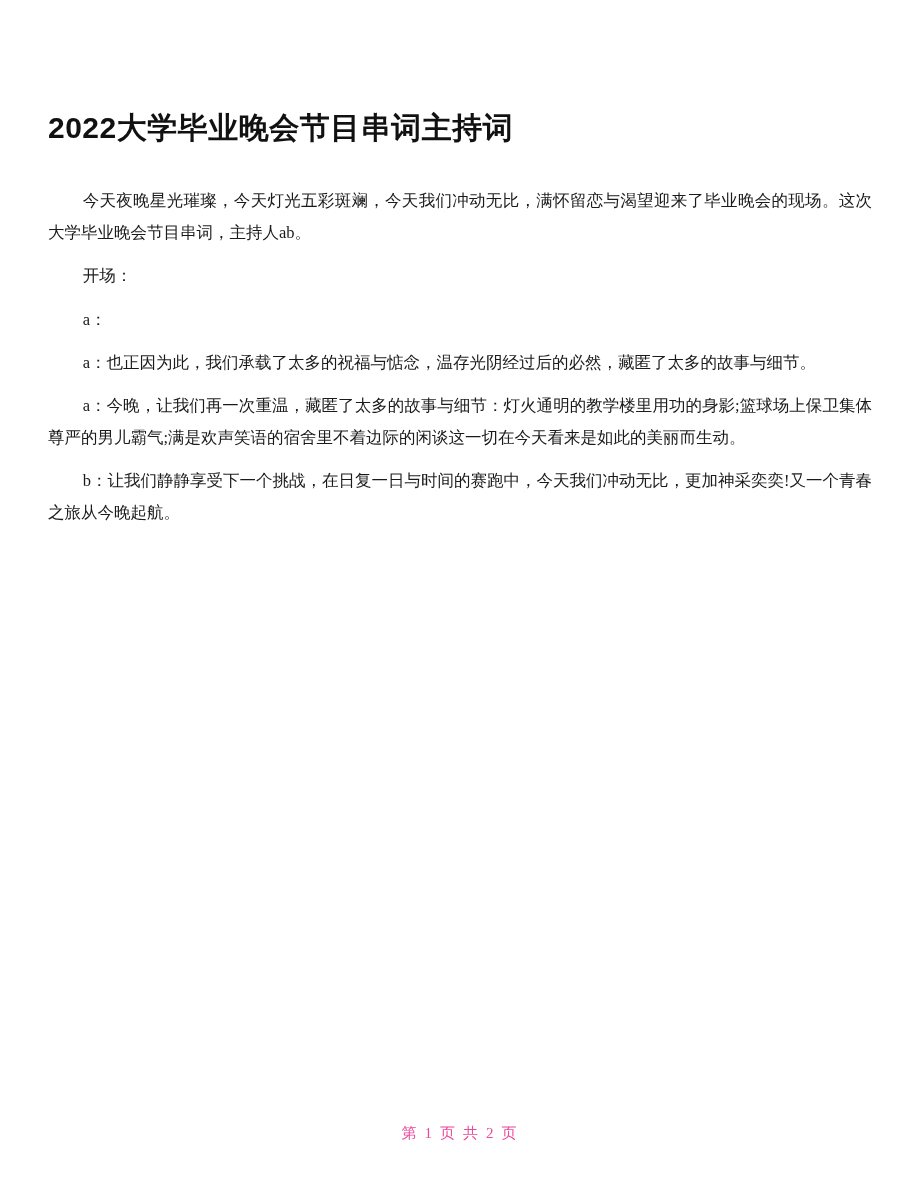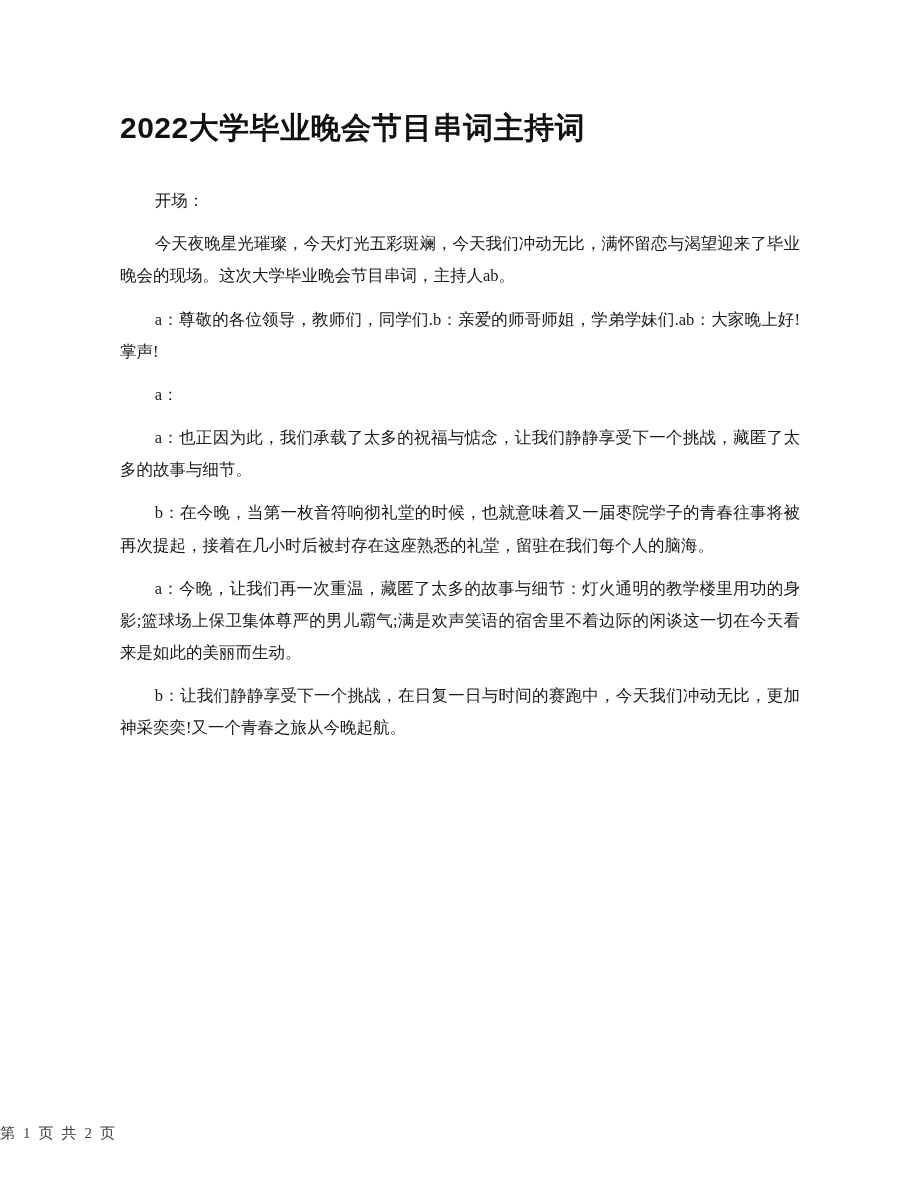--- a/index.html
+++ b/index.html
@@ -11,21 +11,21 @@
     height: 1191px;
     background: #ffffff;
     font-family: "Liberation Serif", serif;
     overflow: hidden;
   }
   .page {
     position: relative;
     width: 920px;
     height: 1191px;
     box-sizing: border-box;
-    padding: 0 120px;
+    padding: 0 48px;
   }
   .doc-title {
     margin: 0;
     padding-top: 108px;
     font-family: "Liberation Sans", sans-serif;
     font-size: 30px;
     font-weight: bold;
     color: #111111;
     letter-spacing: 0.5px;
     line-height: 1.3;
@@ -45,45 +45,43 @@
     text-indent: 2.1em;
   }
   p.para.noindent {
     text-indent: 0;
   }
   .footer {
     position: absolute;
     left: 0;
     right: 0;
     bottom: 48px;
-    text-align: left;
+    text-align: center;
     font-family: "Liberation Serif", serif;
     font-size: 15px;
-    color: #404040;
+    color: #ec4899;
     letter-spacing: 2px;
   }
   .footer .sep {
     display: inline-block;
     width: 6px;
   }
 </style>
 </head>
 <body>
 
 <div class="page">
 
   <h1 class="doc-title">2022大学毕业晚会节目串词主持词</h1>
 
   <div class="body-block">
+    <p class="para indent">今天夜晚星光璀璨，今天灯光五彩斑斓，今天我们冲动无比，满怀留恋与渴望迎来了毕业晚会的现场。这次大学毕业晚会节目串词，主持人ab。</p>
     <p class="para indent">开场：</p>
-    <p class="para indent">今天夜晚星光璀璨，今天灯光五彩斑斓，今天我们冲动无比，满怀留恋与渴望迎来了毕业晚会的现场。这次大学毕业晚会节目串词，主持人ab。</p>
-    <p class="para indent">a：尊敬的各位领导，教师们，同学们.b：亲爱的师哥师姐，学弟学妹们.ab：大家晚上好!掌声!</p>
     <p class="para indent">a：</p>
-    <p class="para indent">a：也正因为此，我们承载了太多的祝福与惦念，让我们静静享受下一个挑战，藏匿了太多的故事与细节。</p>
-    <p class="para indent">b：在今晚，当第一枚音符响彻礼堂的时候，也就意味着又一届枣院学子的青春往事将被再次提起，接着在几小时后被封存在这座熟悉的礼堂，留驻在我们每个人的脑海。</p>
+    <p class="para indent">a：也正因为此，我们承载了太多的祝福与惦念，温存光阴经过后的必然，藏匿了太多的故事与细节。</p>
     <p class="para indent">a：今晚，让我们再一次重温，藏匿了太多的故事与细节：灯火通明的教学楼里用功的身影;篮球场上保卫集体尊严的男儿霸气;满是欢声笑语的宿舍里不着边际的闲谈这一切在今天看来是如此的美丽而生动。</p>
     <p class="para indent">b：让我们静静享受下一个挑战，在日复一日与时间的赛跑中，今天我们冲动无比，更加神采奕奕!又一个青春之旅从今晚起航。</p>
   </div>
 
   <div class="footer">
     <span>第</span><span class="sep"></span><span>1</span><span class="sep"></span><span>页</span><span class="sep"></span><span>共</span><span class="sep"></span><span>2</span><span class="sep"></span><span>页</span>
   </div>
 
 </div>
 

